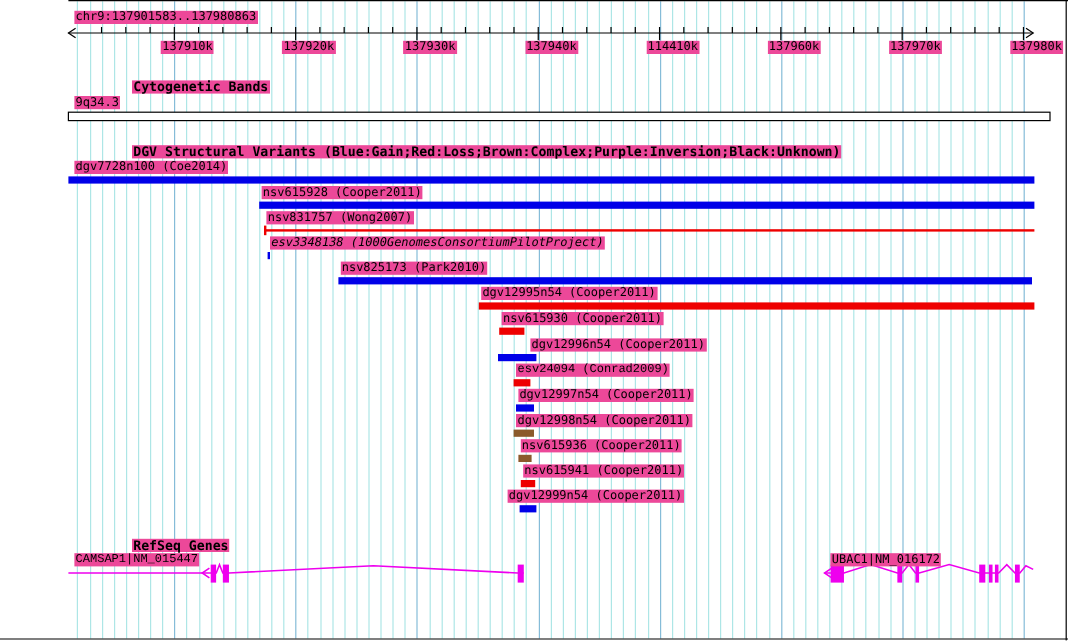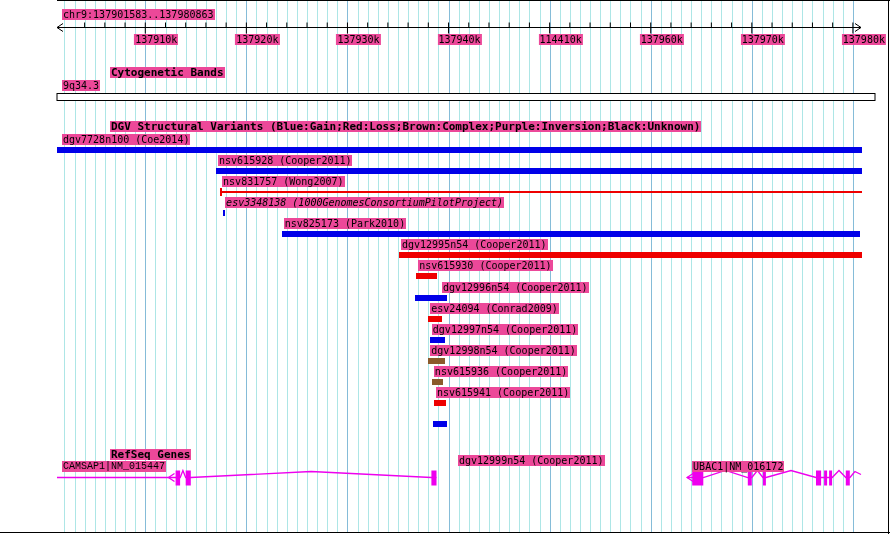--- a/index.html
+++ b/index.html
@@ -198,27 +198,27 @@
       <div class="txt" style="left: 225.12px; top: 197px; font-style: italic;">esv3348138 (1000GenomesConsortiumPilotProject)</div>
       <div class="bar" style="left: 281.75px; top: 231px; width: 578.212px; height: 6px; background: rgb(0, 0, 232);"></div>
       <div class="txt" style="left: 283.75px; top: 218px;">nsv825173 (Park2010)</div>
       <div class="bar" style="left: 399.01px; top: 252px; width: 462.6px; height: 6px; background: rgb(238, 0, 0);"></div>
       <div class="txt" style="left: 401.01px; top: 239px;">dgv12995n54 (Cooper2011)</div>
       <div class="bar" style="left: 416.195px; top: 273px; width: 21.2281px; height: 6px; background: rgb(238, 0, 0);"></div>
       <div class="txt" style="left: 418.195px; top: 260px;">nsv615930 (Cooper2011)</div>
       <div class="bar" style="left: 415.184px; top: 295px; width: 31.8421px; height: 6px; background: rgb(0, 0, 232);"></div>
       <div class="txt" style="left: 414px; top: 282px; margin-left: 28px;">dgv12996n54 (Cooper2011)</div>
       <div class="bar" style="left: 428.325px; top: 316px; width: 13.6466px; height: 6px; background: rgb(238, 0, 0);"></div>
-      <div class="txt" style="left: 430.325px; top: 303px;">esv24094 (Conrad2009)</div>
+      <div class="txt" style="left: 430.325px; top: 303px; font-family: Liberation Mono, monospace;">esv24094 (Conrad2009)</div>
       <div class="bar" style="left: 429.841px; top: 337px; width: 15.1629px; height: 6px; background: rgb(0, 0, 232);"></div>
       <div class="txt" style="left: 431.841px; top: 324px;">dgv12997n54 (Cooper2011)</div>
       <div class="bar" style="left: 428.325px; top: 358px; width: 16.6792px; height: 6px; background: rgb(139, 90, 43);"></div>
       <div class="txt" style="left: 430.325px; top: 345px; text-align: center;">dgv12998n54 (Cooper2011)</div>
       <div class="bar" style="left: 431.863px; top: 379px; width: 11.1195px; height: 6px; background: rgb(139, 90, 43);"></div>
       <div class="txt" style="left: 433.863px; top: 366px;">nsv615936 (Cooper2011)</div>
       <div class="bar" style="left: 433.885px; top: 400px; width: 12.1303px; height: 6px; background: rgb(238, 0, 0);"></div>
       <div class="txt" style="left: 435.885px; top: 387px;">nsv615941 (Cooper2011)</div>
       <div class="bar" style="left: 432.874px; top: 421px; width: 14.152px; height: 6px; background: rgb(0, 0, 232);"></div>
-      <div class="txt" style="left: 458px; top: 408px; margin-top: 47px;">dgv12999n54 (Cooper2011)</div>
+      <div class="txt" style="left: 423px; top: 408px;">dgv12999n54 (Cooper2011)</div>
       <div class="txt" style="left: 62px; top: 461px; font-family: Liberation Mono, monospace;">CAMSAP1|NM_015447</div>
       <div class="txt" style="left: 692.105px; top: 461px;">UBAC1|NM_016172</div>
     </div>
 </div>
 
 </body></html>

